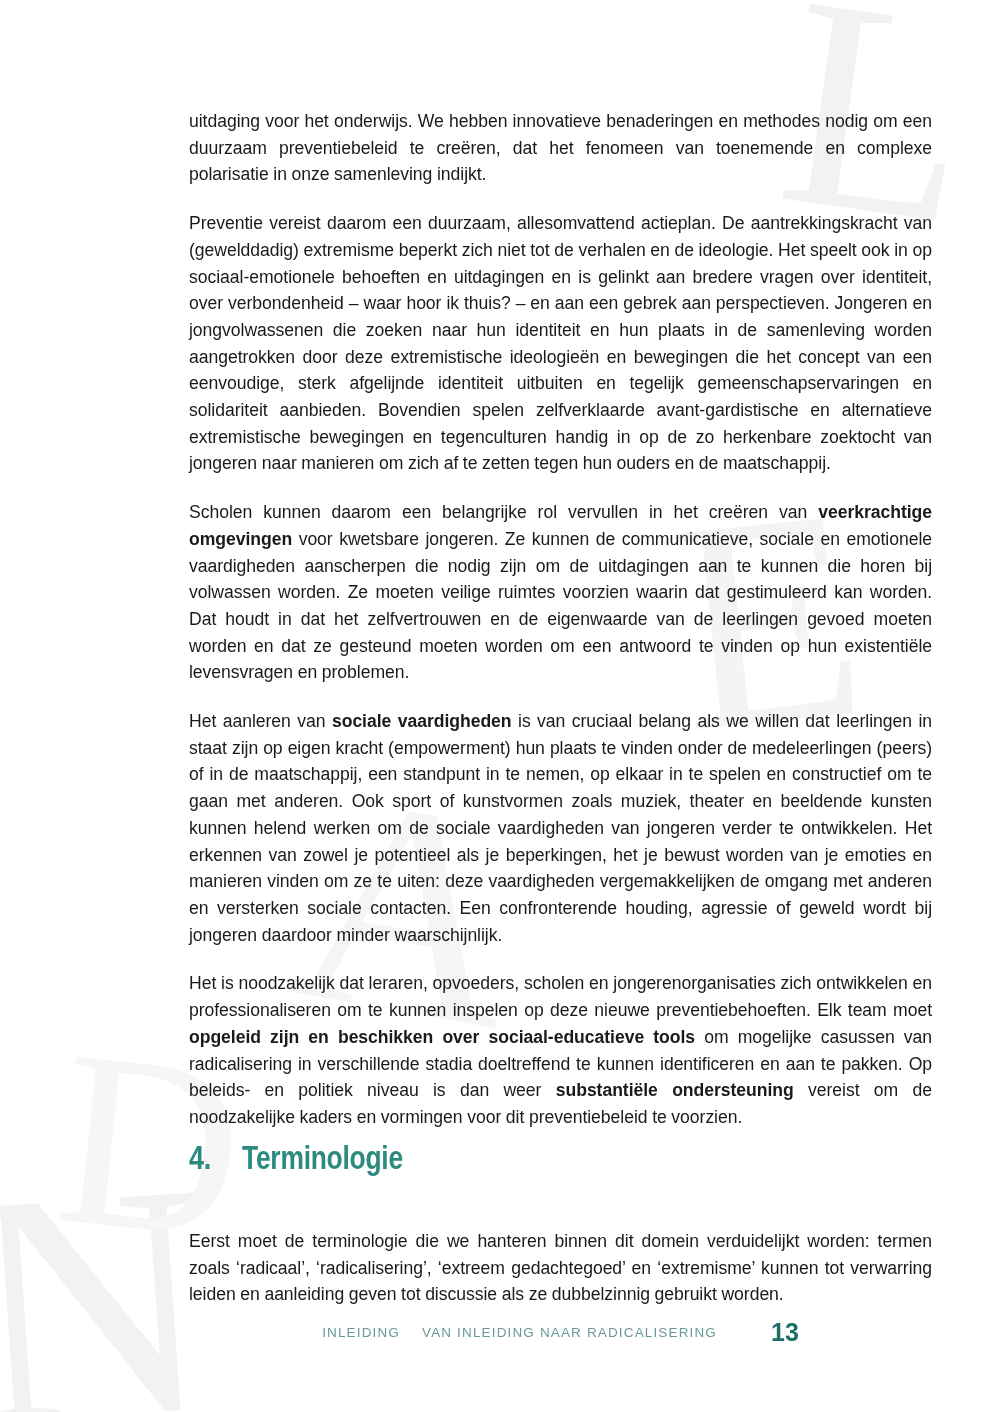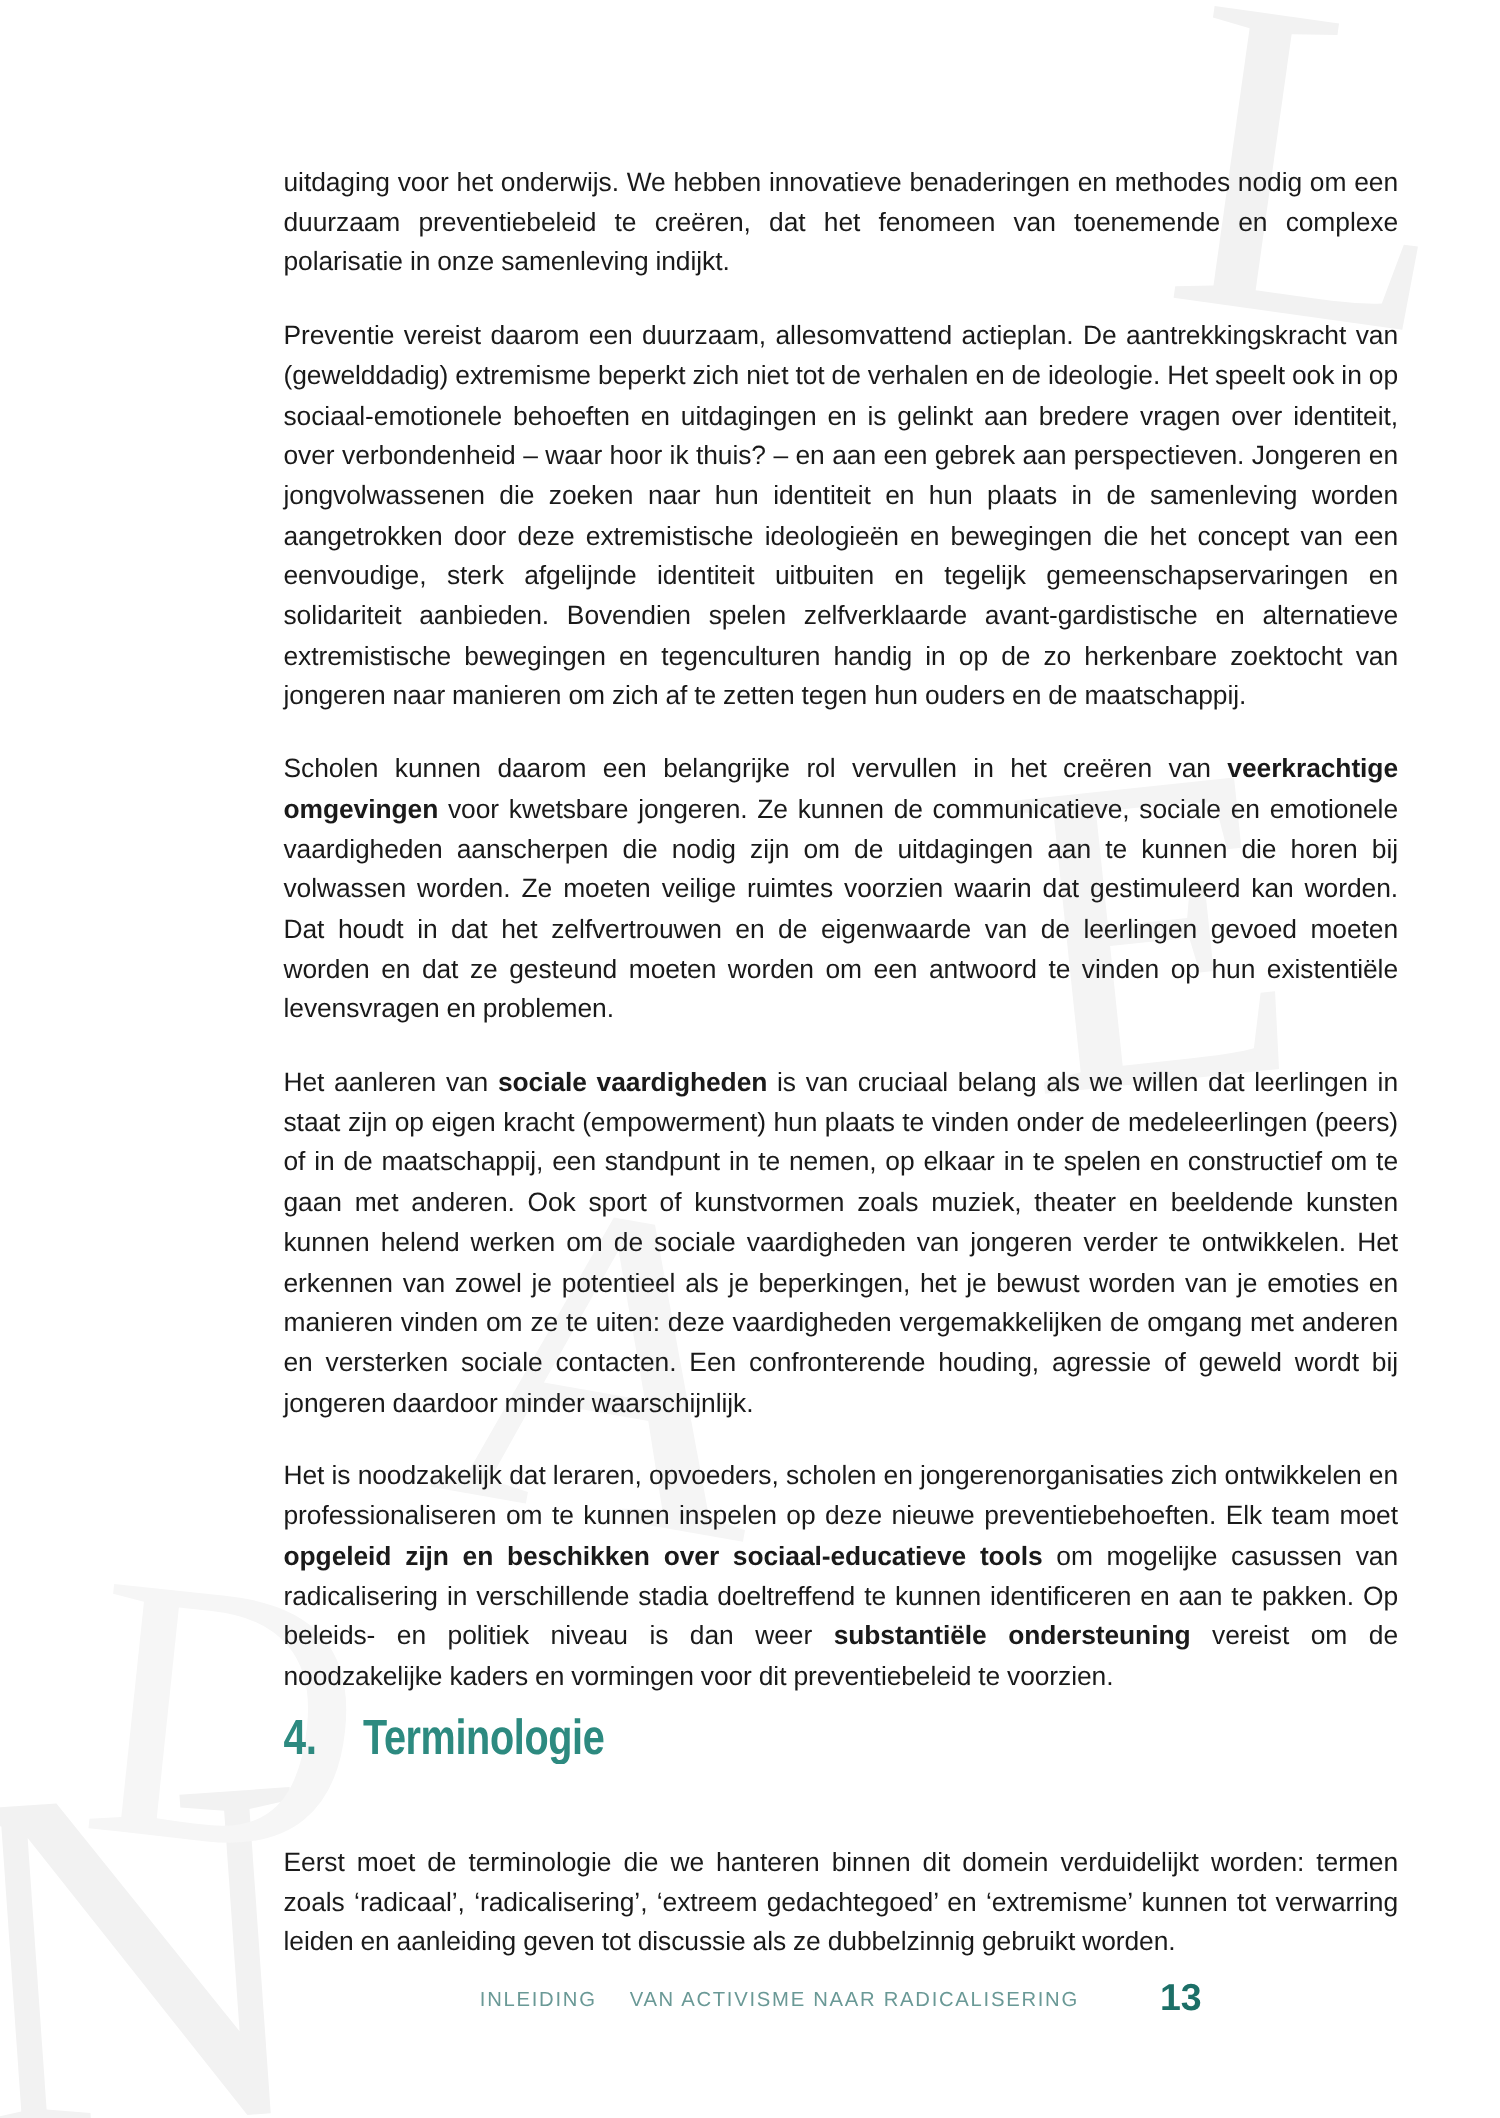--- a/index.html
+++ b/index.html
@@ -150,17 +150,17 @@
     <span class="title">Terminologie</span>
   </h2>
 
   <div class="after-heading">
     <p class="body-par"><span>Eerst moet de terminologie die we hanteren binnen dit domein verduidelijkt worden: termen zoals ‘radicaal’, ‘radicalisering’, ‘extreem gedachtegoed’ en ‘extremisme’ kunnen tot verwarring leiden en aanleiding geven tot discussie als ze dubbelzinnig gebruikt worden.</span></p>
   </div>
 
   <div class="footer">
     <span class="f-label">INLEIDING</span>
     <span class="f-sep"></span>
-    <span class="f-title">VAN ACTIVISME NAAR RADICALISERING</span>
+    <span class="f-title">VAN INLEIDING NAAR RADICALISERING</span>
     <span class="f-page">13</span>
   </div>
 
 </div>
 
 </body></html>

